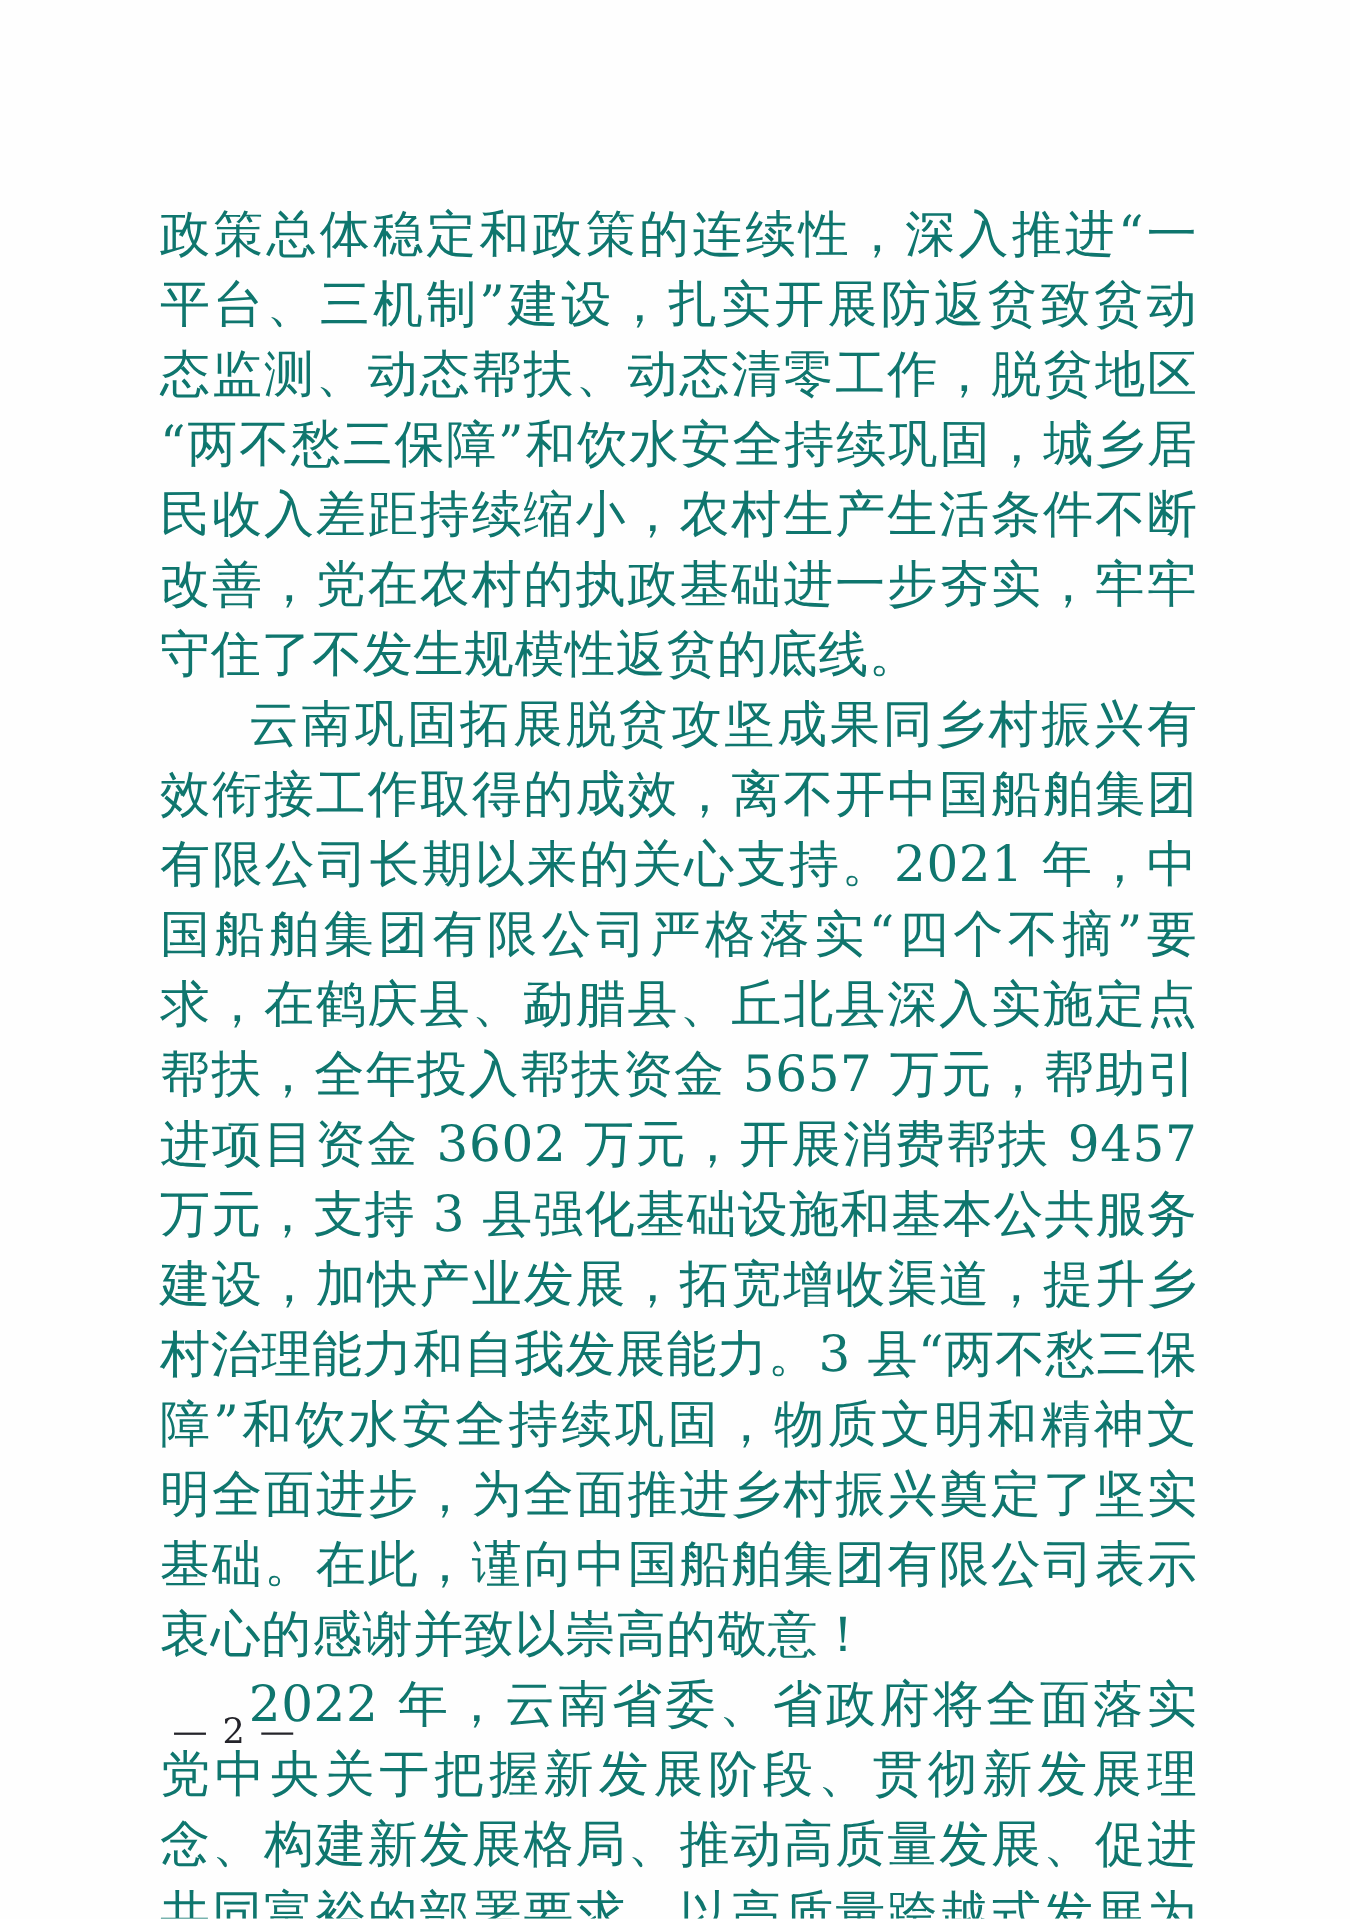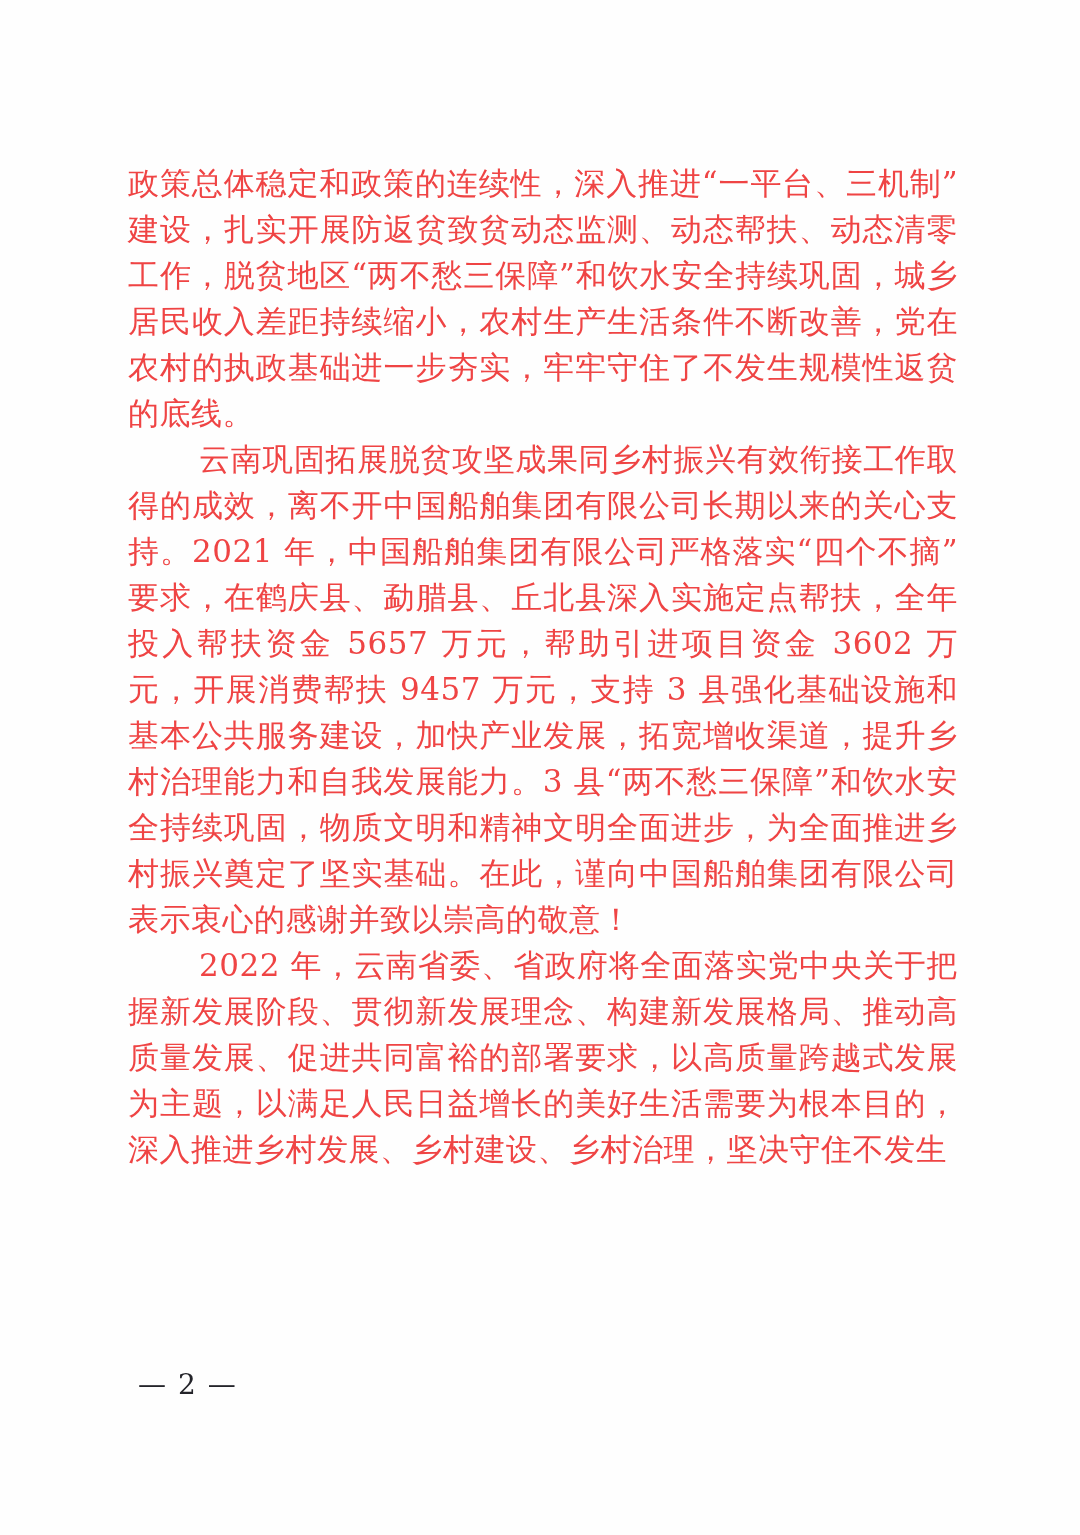--- a/index.html
+++ b/index.html
@@ -18,23 +18,23 @@
     overflow: hidden;
   }
   .doc-body {
     position: absolute;
     left: 128px;
     top: 160px;
     width: 830px;
   }
   .para {
     margin: 0 0 0 0;
-    font-size: 31px;
-    line-height: 46px;
-    color: #ef4444;
+    font-size: 40px;
+    line-height: 56px;
+    color: #0f766e;
     text-align: justify;
     text-justify: inter-ideograph;
     letter-spacing: 0.5px;
     font-weight: 500;
     text-indent: 0;
   }
   .para.indent {
     text-indent: 71px;
   }
   .page-number {

